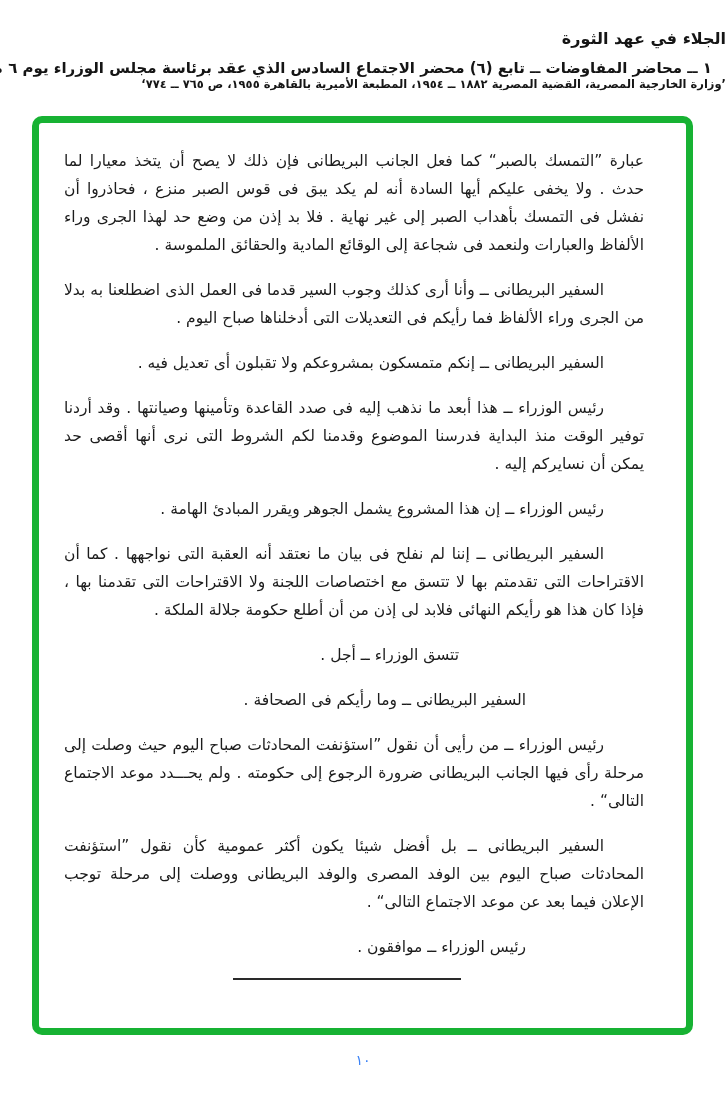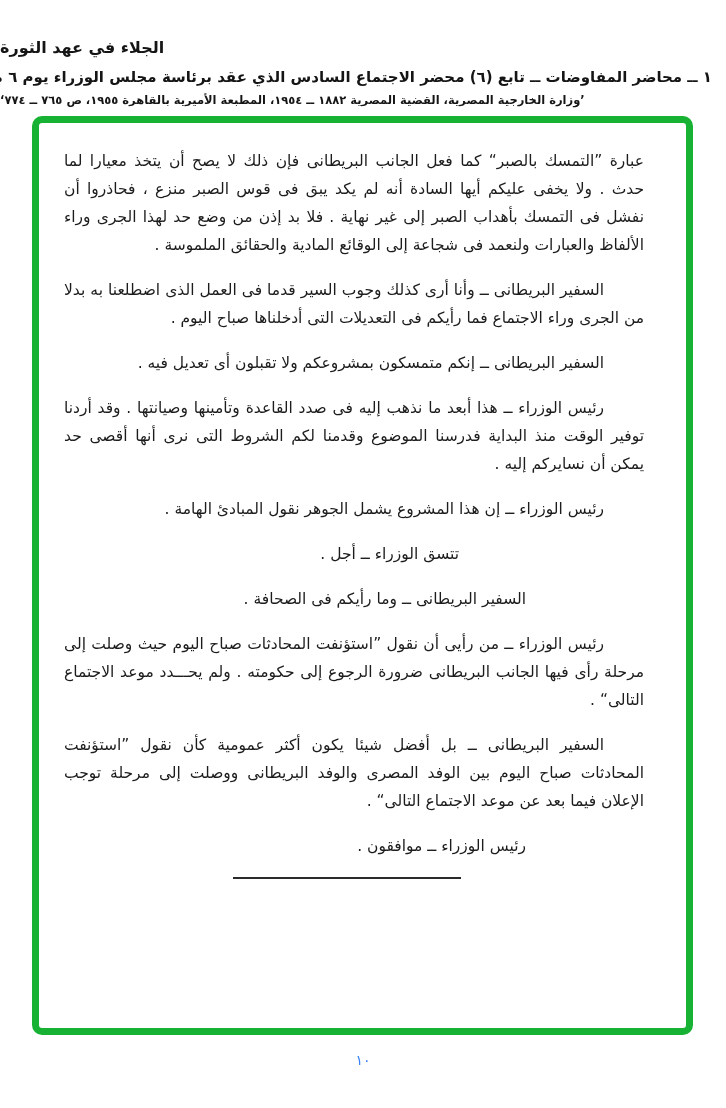--- a/index.html
+++ b/index.html
@@ -10,39 +10,38 @@
   }
   body {
     position: relative;
     width: 726px;
     height: 1108px;
     overflow: hidden;
     color: #151515;
   }
   .page-header {
     position: absolute;
-    top: 12px; left: 0; right: 0;
+    top: 3px; left: 0; right: 0;
     direction: rtl;
-    text-align: left;
+    text-align: right;
   }
   .doc-title {
     margin-top: 26px;
     font-size: 16px;
     font-weight: bold;
     letter-spacing: 0;
   }
   .doc-subtitle {
     margin-top: 11px;
     padding: 0 14px;
     font-size: 15px;
     font-weight: bold;
     white-space: nowrap;
   }
   .doc-citation {
-    margin-top: 7px;
     font-size: 11.5px;
     font-weight: bold;
   }
   .scan-box {
     position: absolute;
     top: 116px;
     left: 32px;
     width: 647px;
     height: 905px;
     border: 7px solid var(--box-green, #17b233);
@@ -88,24 +87,25 @@
 <header class="page-header">
   <div class="doc-title">الجلاء في عهد الثورة</div>
   <div class="doc-subtitle">١ ــ محاضر المفاوضات ــ تابع (٦) محضر الاجتماع السادس الذي عقد برئاسة مجلس الوزراء يوم ٦ مايو ١٩٥٣</div>
   <div class="doc-citation">’وزارة الخارجية المصرية، القضية المصرية ١٨٨٢ ــ ١٩٥٤، المطبعة الأميرية بالقاهرة ١٩٥٥، ص ٧٦٥ ــ ٧٧٤‘</div>
 </header>
 
 <section class="scan-box">
   <div class="scan-inner">
 
   <p class="t-body">عبارة ”التمسك بالصبر“ كما فعل الجانب البريطانى فإن ذلك لا يصح أن يتخذ معيارا لما حدث . ولا يخفى عليكم أيها السادة أنه لم يكد يبق فى قوس الصبر منزع ، فحاذروا أن نفشل فى التمسك بأهداب الصبر إلى غير نهاية . فلا بد إذن من وضع حد لهذا الجرى وراء الألفاظ والعبارات ولنعمد فى شجاعة إلى الوقائع المادية والحقائق الملموسة .</p>
-      <p class="t-speaker">السفير البريطانى ــ وأنا أرى كذلك وجوب السير قدما فى العمل الذى اضطلعنا به بدلا من الجرى وراء الاجتماع فما رأيكم فى التعديلات التى أدخلناها صباح اليوم .</p>
+      <p class="t-speaker">السفير البريطانى ــ وأنا أرى كذلك وجوب السير قدما فى العمل الذى اضطلعنا به بدلا من الجرى وراء الألفاظ فما رأيكم فى التعديلات التى أدخلناها صباح اليوم .</p>
       <p class="t-speaker">السفير البريطانى ــ إنكم متمسكون بمشروعكم ولا تقبلون أى تعديل فيه .</p>
       <p class="t-speaker">رئيس الوزراء ــ هذا أبعد ما نذهب إليه فى صدد القاعدة وتأمينها وصيانتها . وقد أردنا توفير الوقت منذ البداية فدرسنا الموضوع وقدمنا لكم الشروط التى نرى أنها أقصى حد يمكن أن نسايركم إليه .</p>
-      <p class="t-speaker">رئيس الوزراء ــ إن هذا المشروع يشمل الجوهر نقول المبادئ الهامة .</p>
+      <p class="t-speaker">رئيس الوزراء ــ إن هذا المشروع يشمل الجوهر ويقرر المبادئ الهامة .</p>
+      <p class="t-speaker">السفير البريطانى ــ إننا لم نفلح فى بيان ما نعتقد أنه العقبة التى نواجهها . كما أن الاقتراحات التى تقدمتم بها لا تتسق مع اختصاصات اللجنة ولا الاقتراحات التى تقدمنا بها ، فإذا كان هذا هو رأيكم النهائى فلابد لى إذن من أن أطلع حكومة جلالة الملكة .</p>
       <p class="t-reply-deep">تتسق الوزراء ــ أجل .</p>
       <p class="t-reply">السفير البريطانى ــ وما رأيكم فى الصحافة .</p>
       <p class="t-speaker">رئيس الوزراء ــ من رأيى أن نقول ”استؤنفت المحادثات صباح اليوم حيث وصلت إلى مرحلة رأى فيها الجانب البريطانى ضرورة الرجوع إلى حكومته . ولم يحـــدد موعد الاجتماع التالى“ .</p>
       <p class="t-speaker">السفير البريطانى ــ بل أفضل شيئا يكون أكثر عمومية كأن نقول ”استؤنفت المحادثات صباح اليوم بين الوفد المصرى والوفد البريطانى ووصلت إلى مرحلة توجب الإعلان فيما بعد عن موعد الاجتماع التالى“ .</p>
       <p class="t-reply">رئيس الوزراء ــ موافقون .</p>
     </div>
   <hr class="section-divider">
 </section>
 
 <div class="page-number">١٠</div>

